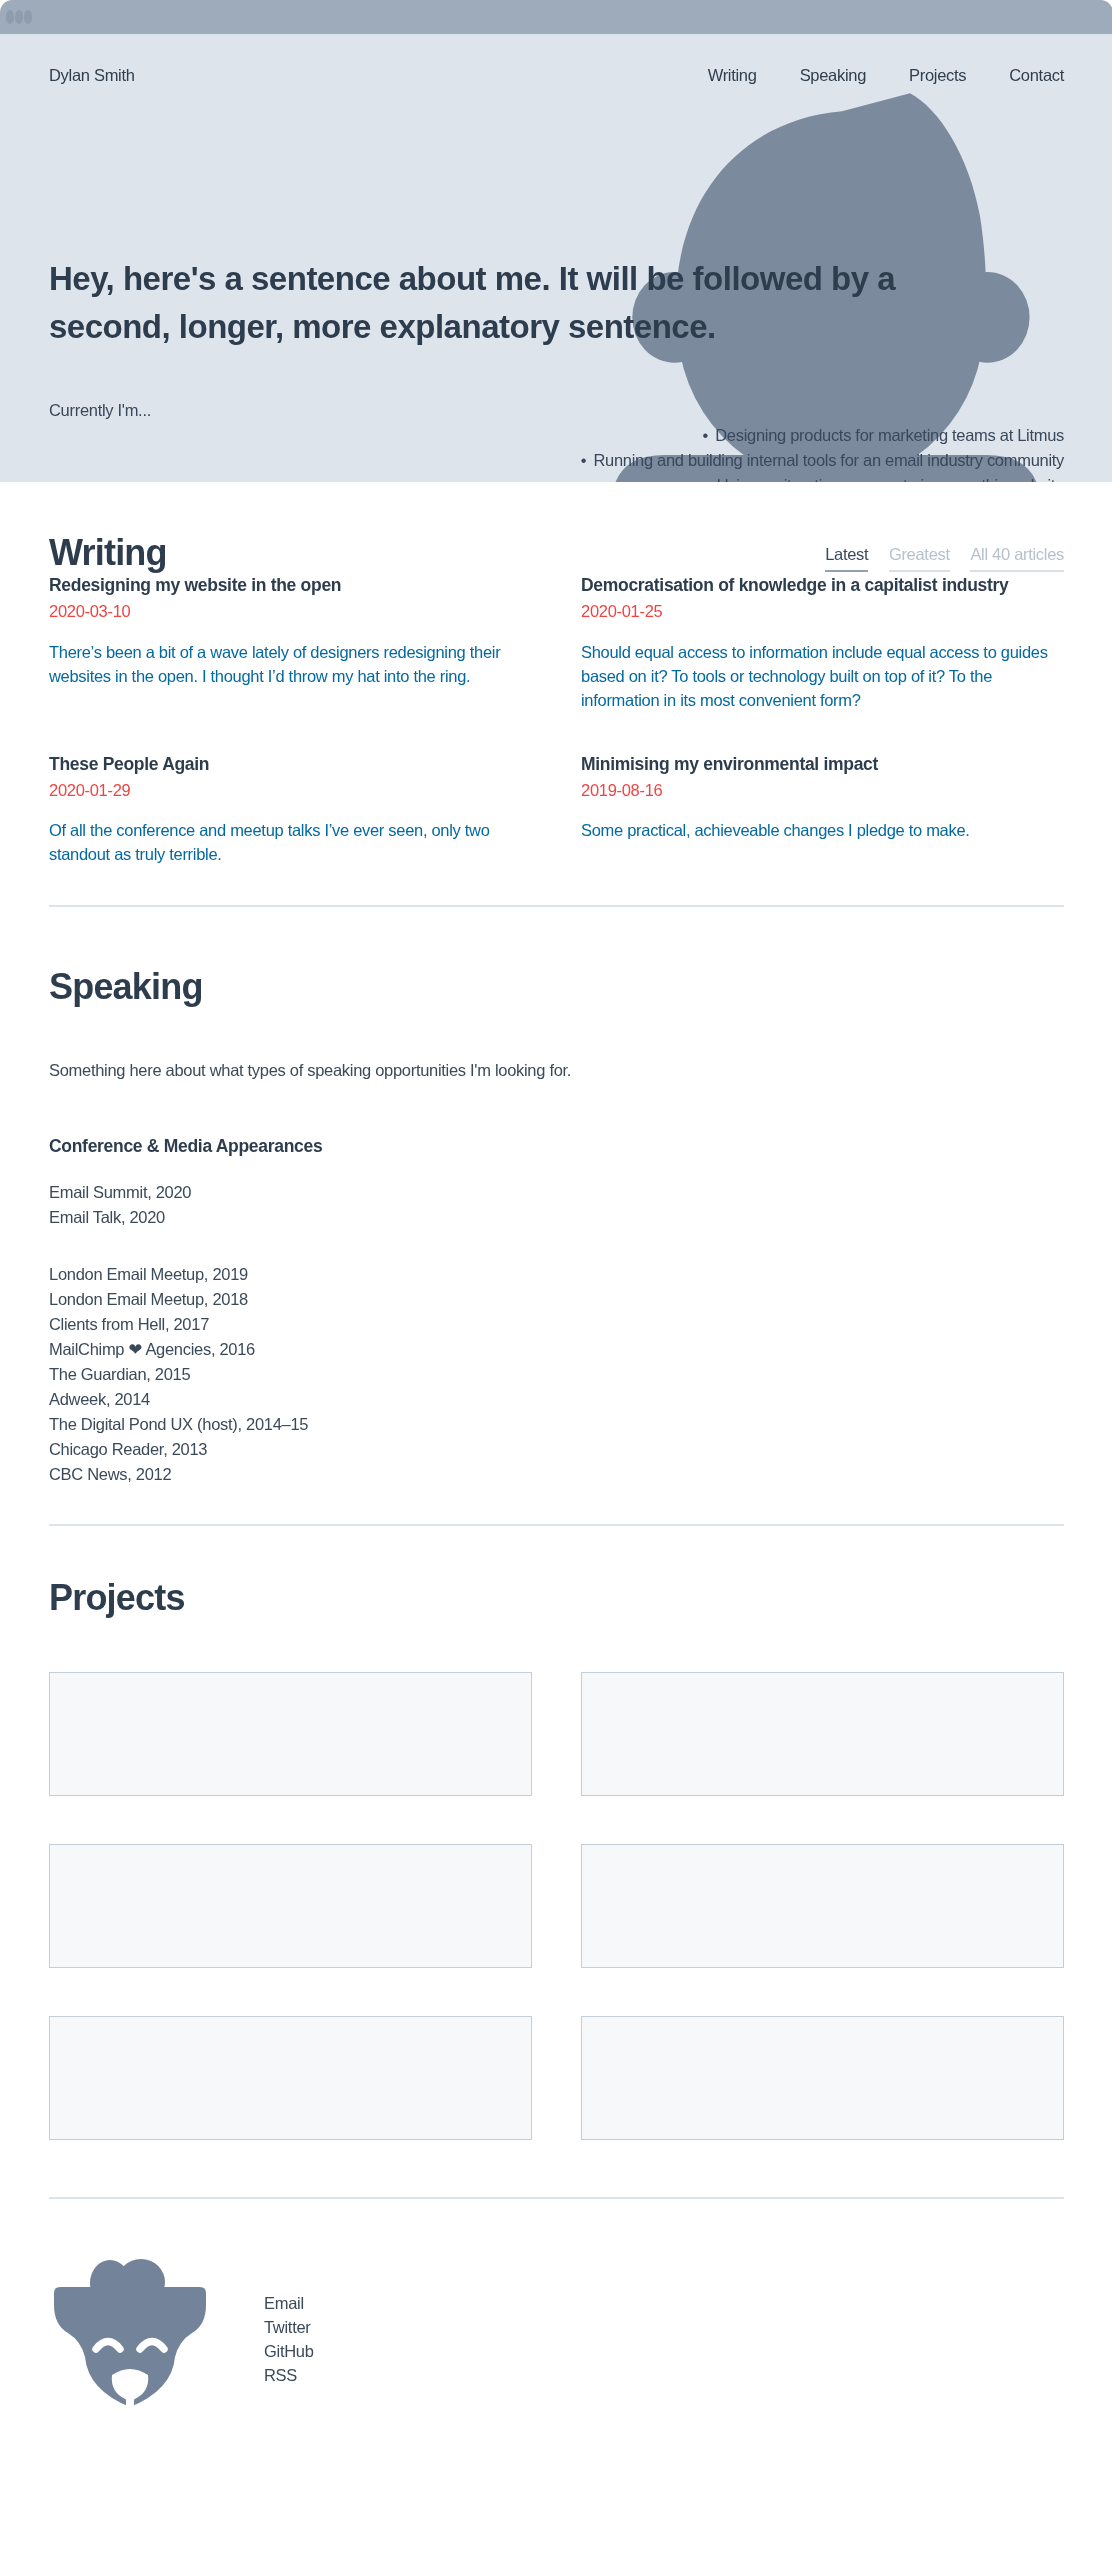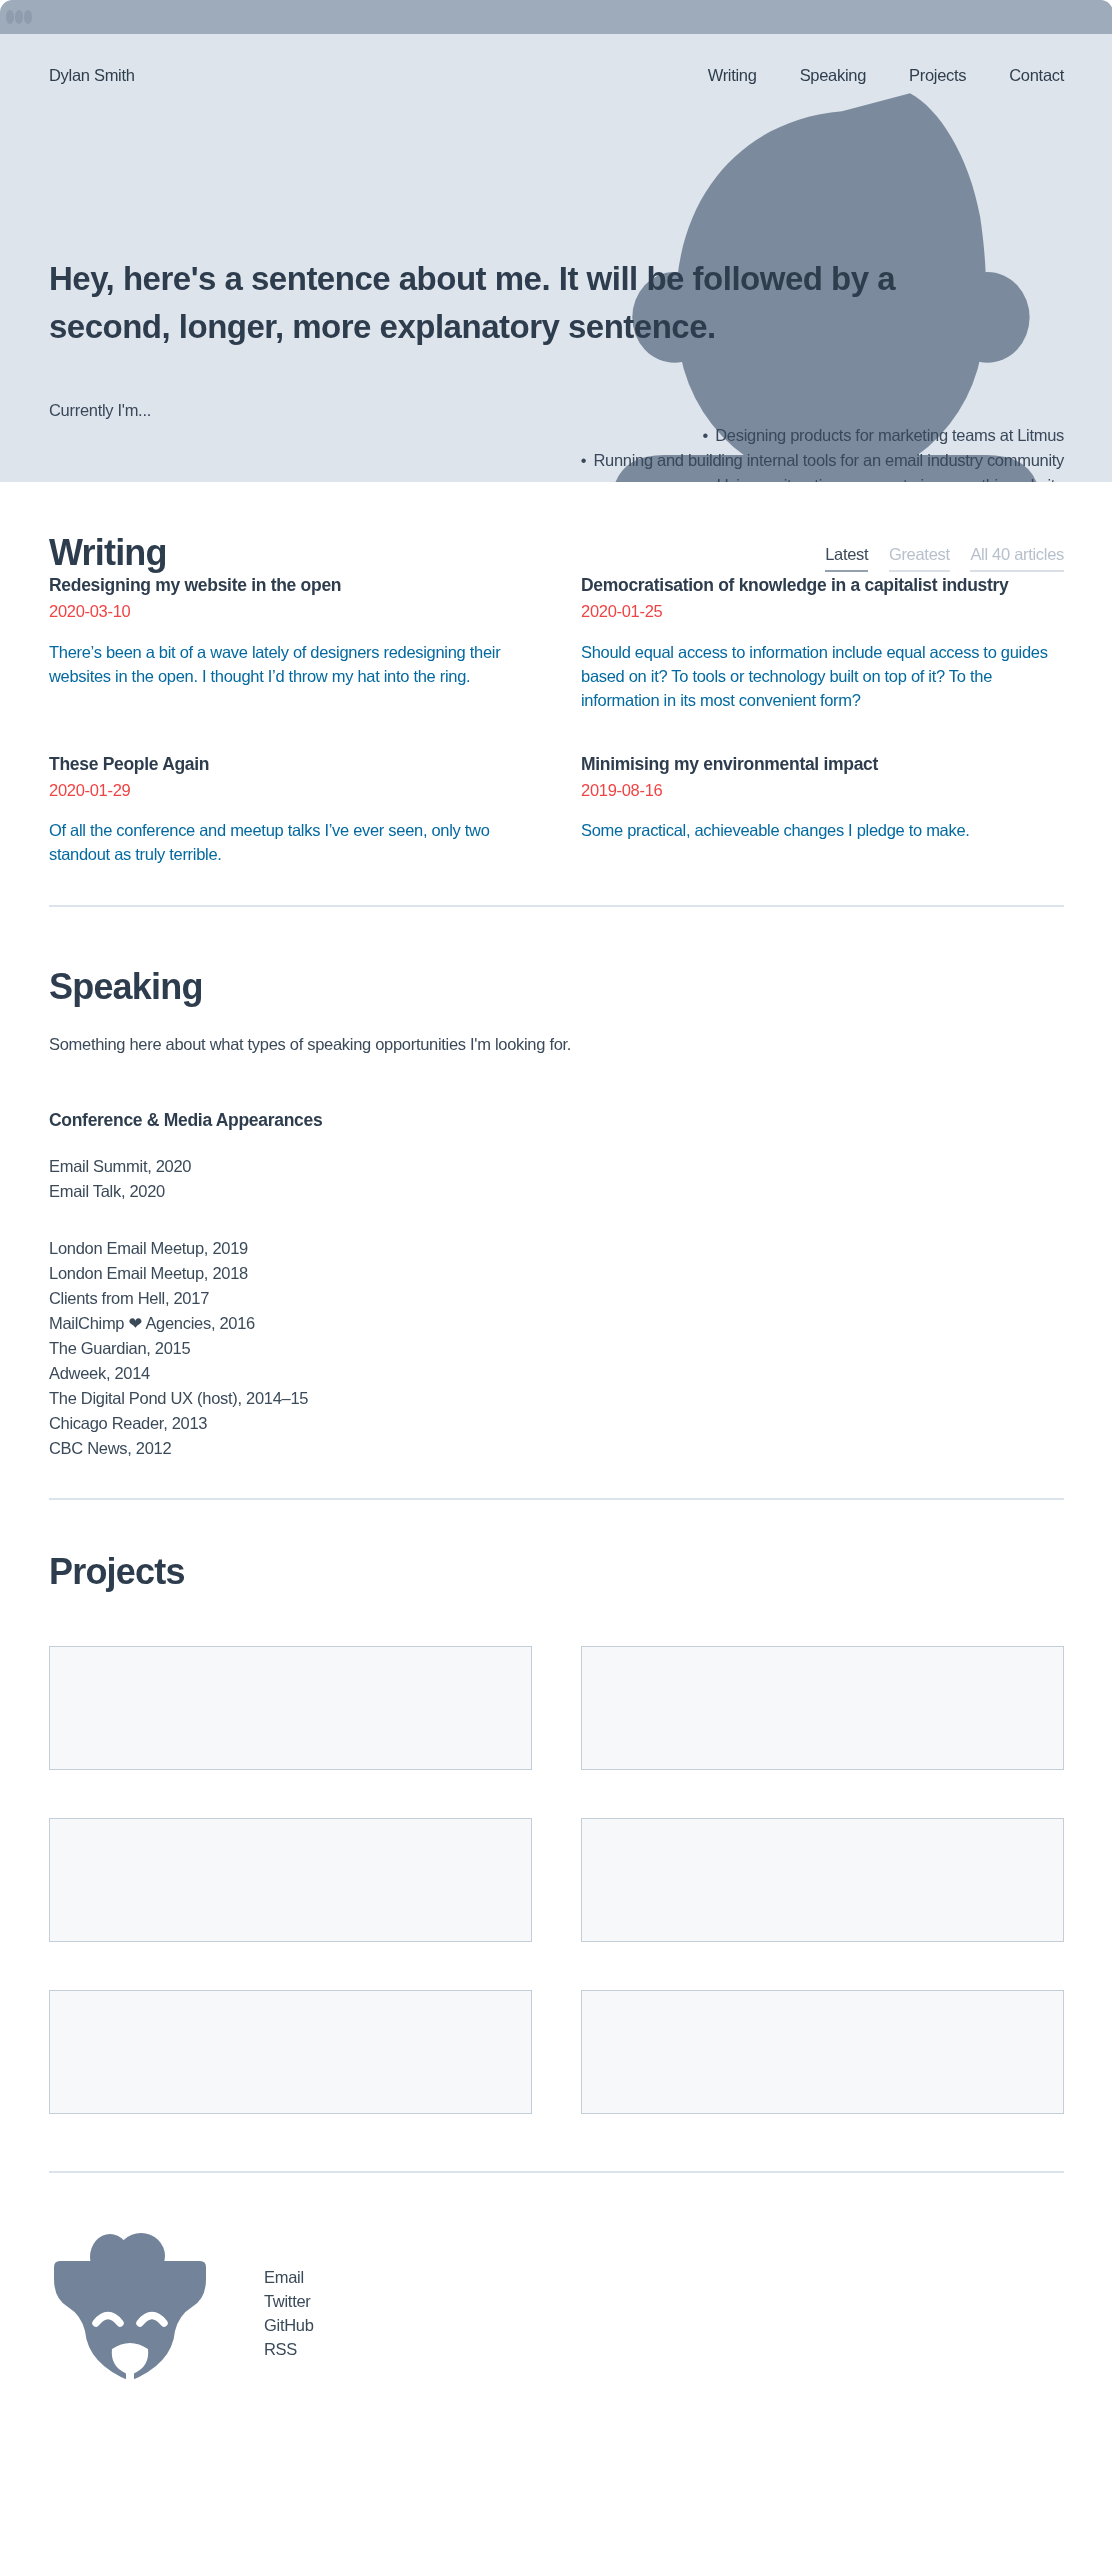--- a/index.html
+++ b/index.html
@@ -110,21 +110,21 @@
     color: #2e3d4e;
     text-decoration: none;
     display: inline-block;
     cursor: pointer;
   }
   .article-date { margin-top: 3.1px; font-size: 16.5px; line-height: 23px; color: #ef4444; }
   .article-excerpt { margin-top: 16.5px; font-size: 16.5px; line-height: 24px; color: #0369a1; }
 
   
   .speaking { padding-top: 58px; padding-bottom: 37px; }
-  .speaking-intro { margin-top: 24px; font-size: 16.5px; line-height: 25px; color: #3b4a59; }
+  .speaking-intro { margin-top: 50px; font-size: 16.5px; line-height: 25px; color: #3b4a59; }
   .appearances-title { margin-top: 52px; font-size: 17.5px; line-height: 23px; font-weight: 700; color: #2e3d4e; }
   .appearance-list { margin-top: 21.6px; font-size: 16.5px; line-height: 25px; color: #3b4a59; list-style: none; }
   .appearance-list.second { margin-top: 32px; }
 
   
   .projects { padding-top: 50px; padding-bottom: 57px; }
   .projects-grid {
     margin-top: 53px;
     display: grid;
     grid-template-columns: 1fr 1fr;

